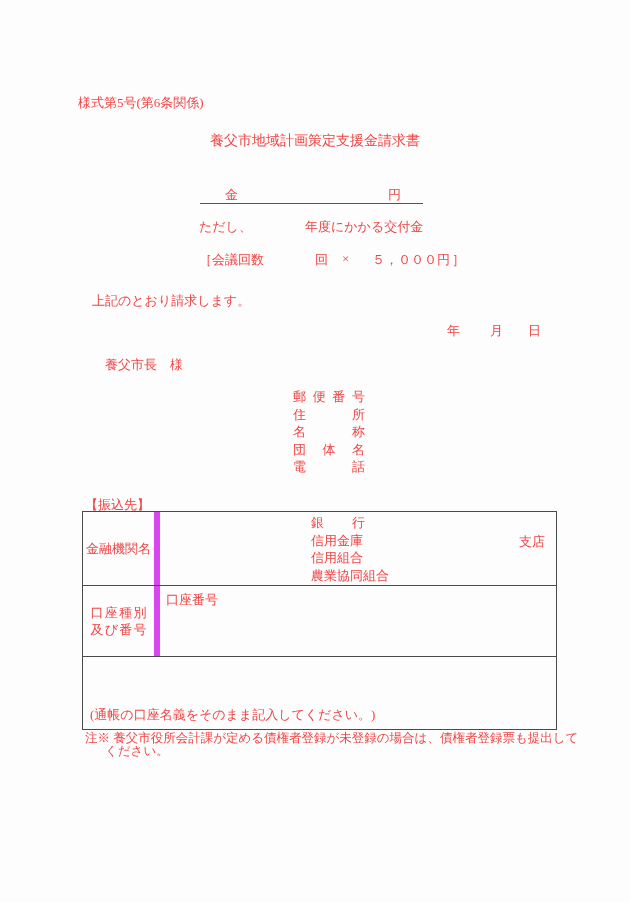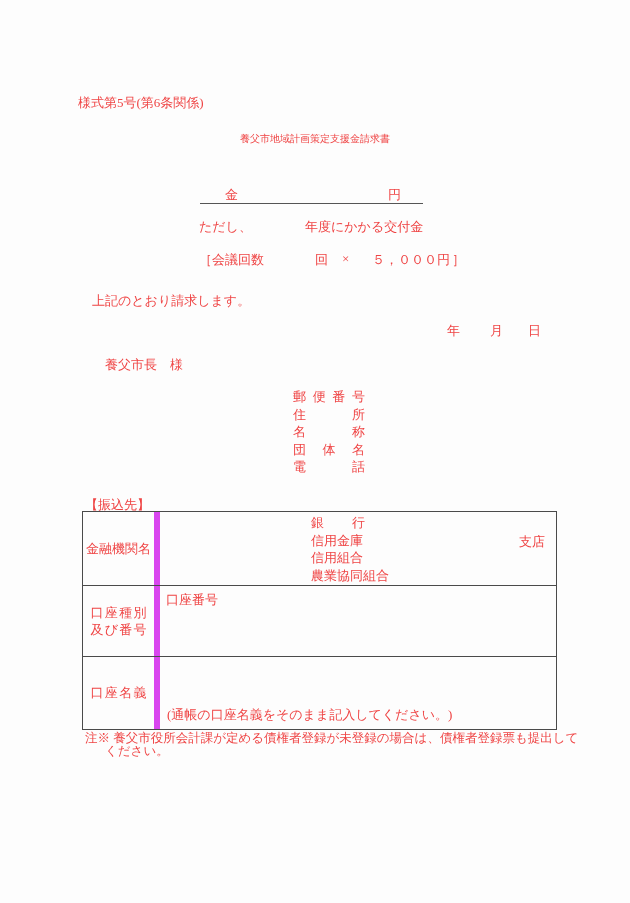--- a/index.html
+++ b/index.html
@@ -15,21 +15,21 @@
     font-family: "Liberation Serif", "DejaVu Serif", serif;
     color: #ef4444;
     font-size: 13px;
     overflow: hidden;
   }
   .abs { position: absolute; white-space: nowrap; }
 
   .doc-title {
     left: 0; right: 0;
     text-align: center;
-    font-size: 10px;
+    font-size: 14px;
     white-space: nowrap;
   }
 
   
   .amount-underline {
     left: 200px; top: 203px; width: 223px;
     border-bottom: 1.2px solid #555;
     height: 0;
   }
 
@@ -164,23 +164,20 @@
       <div class="tlabel">
         <span class="jlabel jw56">口座種別</span>
         <span class="jlabel jw56">及び番号</span>
       </div>
       <div class="cellB">
         <div class="abs" style="left:6px; top:5px;">口座番号</div>
       </div>
     </div>
 
     <div class="trow row-3">
-      <div class="tlabel">
-        <span class="jlabel jw56">口座名義</span>
-      </div>
       <div class="tcontent">
         <div class="abs" style="left:7px; top:49px;">(通帳の口座名義をそのまま記入してください。)</div>
       </div>
     </div>
 
   </div>
 
   <div class="note">注※ 養父市役所会計課が定める債権者登録が未登録の場合は、債権者登録票も提出して
 ください。</div>
 

